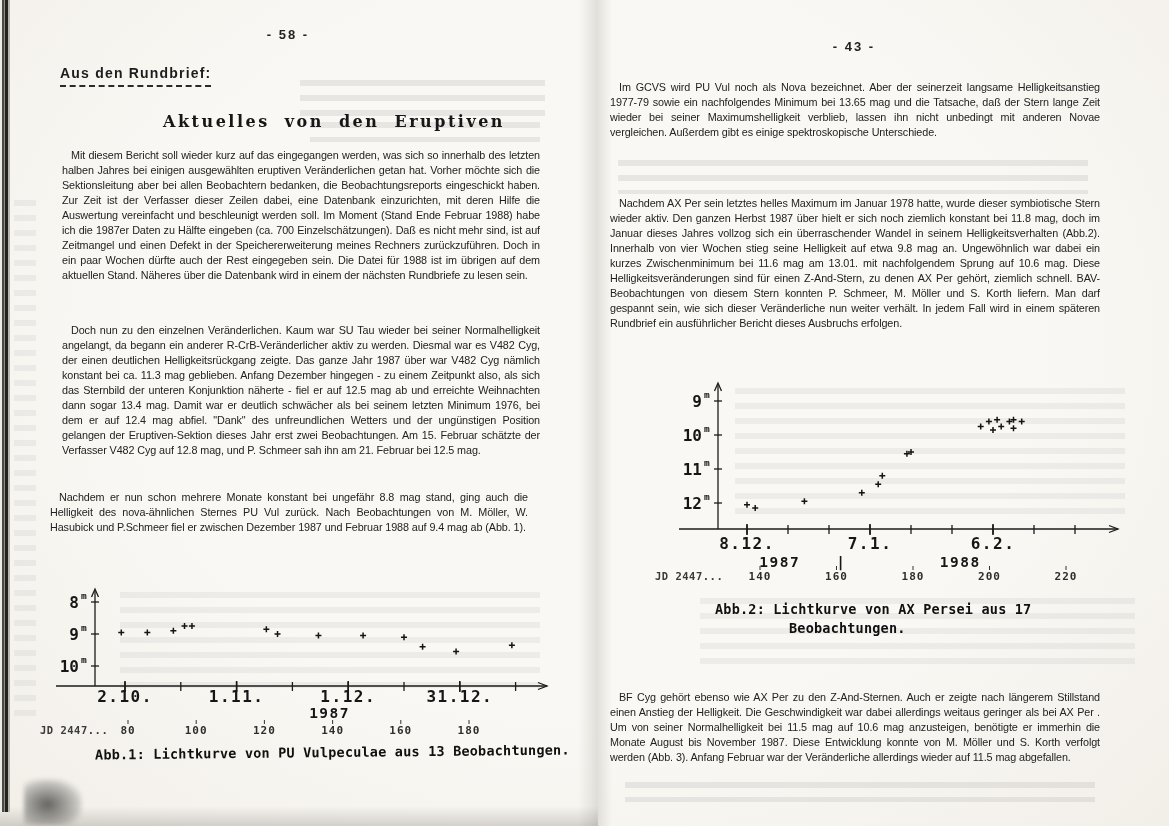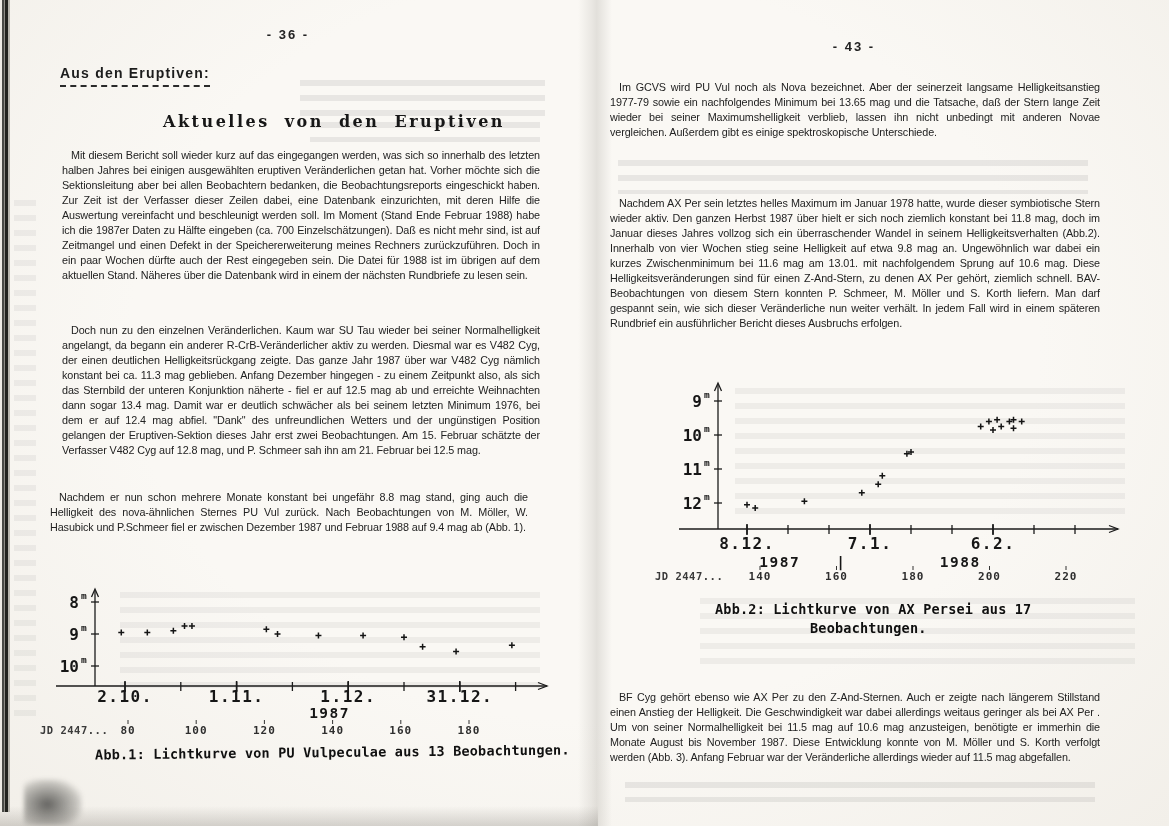--- a/index.html
+++ b/index.html
@@ -24,21 +24,21 @@
      font:700 13px/16px "Liberation Sans",sans-serif;letter-spacing:2px;color:#232323;}
   .sec-header{position:absolute;z-index:1;font:700 14px/18px "Liberation Sans",sans-serif;
      letter-spacing:1.2px;color:#1c1c1c;border-bottom:2px dashed #2a2a2a;padding-bottom:3px;}
   .title{position:absolute;z-index:1;text-align:right;color:#171717;
      font-family:"DejaVu Serif",serif;font-size:16px;font-weight:600;
      letter-spacing:2.5px;word-spacing:7px;}
   .para{position:absolute;z-index:1;text-align:justify;color:#222;
      font:10.8px/15px "Liberation Sans",sans-serif;letter-spacing:-0.1px;text-indent:9px;}
   .caption{position:absolute;z-index:1;color:#101010;
      font:700 13.5px/19px "DejaVu Sans Mono",monospace;letter-spacing:.2px;}
-  .caption .l2{margin-left:67px;padding-left:28px;}
+  .caption .l2{margin-left:46px;padding-left:28px;}
   
   svg{position:absolute;z-index:1;overflow:visible;}
   .cl-mag{font:700 16px "DejaVu Sans Mono",monospace;fill:#161616;}
   .cl-sup{font:700 9.5px "DejaVu Sans Mono",monospace;fill:#161616;}
   .cl-date{font:700 16px "DejaVu Sans Mono",monospace;letter-spacing:1.5px;fill:#161616;}
   .cl-year{font:700 14.5px "DejaVu Sans Mono",monospace;letter-spacing:1.5px;fill:#161616;}
   .cl-jdpre{font:700 10.5px "DejaVu Sans Mono",monospace;letter-spacing:.5px;fill:#3a3a3a;}
   .cl-jd{font:700 11px "DejaVu Sans Mono",monospace;letter-spacing:1px;fill:#2e2e2e;}
 </style>
 </head>
@@ -51,23 +51,23 @@
   <div class="bottom-strip"></div>
   <div class="ghost" style="left:300px;top:80px;width:245px;height:45px;"></div>
   <div class="ghost" style="left:310px;top:122px;width:230px;height:20px;"></div>
   <div class="ghost light" style="left:120px;top:592px;width:420px;height:102px;"></div>
   <div class="ghost light" style="left:14px;top:200px;width:22px;height:520px;"></div>
   <div class="ghost" style="left:618px;top:160px;width:470px;height:34px;"></div>
   <div class="ghost light" style="left:735px;top:388px;width:390px;height:132px;"></div>
   <div class="ghost light" style="left:700px;top:598px;width:435px;height:68px;"></div>
   <div class="ghost" style="left:625px;top:782px;width:470px;height:20px;"></div>
 
-  <div class="pgnum" style="left:246px;top:27px;">- 36 -</div>
-
-  <div class="sec-header" style="left:60px;top:64px;">Aus den Eruptiven:</div>
+  <div class="pgnum" style="left:246px;top:27px;">- 58 -</div>
+
+  <div class="sec-header" style="left:60px;top:64px;">Aus den Rundbrief:</div>
 
   <div class="title" style="left:130px;top:112px;width:375px;">Aktuelles von den Eruptiven</div>
 
   <div class="para" style="left:62px;top:148px;width:478px;">Mit diesem Bericht soll wieder kurz auf das eingegangen werden, was sich so innerhalb des letzten halben Jahres bei einigen ausgewählten eruptiven Veränderlichen getan hat. Vorher möchte sich die Sektionsleitung aber bei allen Beobachtern bedanken, die Beobachtungsreports eingeschickt haben. Zur Zeit ist der Verfasser dieser Zeilen dabei, eine Datenbank einzurichten, mit deren Hilfe die Auswertung vereinfacht und beschleunigt werden soll. Im Moment (Stand Ende Februar 1988) habe ich die 1987er Daten zu Hälfte eingeben (ca. 700 Einzelschätzungen). Daß es nicht mehr sind, ist auf Zeitmangel und einen Defekt in der Speichererweiterung meines Rechners zurückzuführen. Doch in ein paar Wochen dürfte auch der Rest eingegeben sein. Die Datei für 1988 ist im übrigen auf dem aktuellen Stand. Näheres über die Datenbank wird in einem der nächsten Rundbriefe zu lesen sein.</div>
 
   <div class="para" style="left:62px;top:323px;width:478px;">Doch nun zu den einzelnen Veränderlichen. Kaum war SU Tau wieder bei seiner Normalhelligkeit angelangt, da begann ein anderer R-CrB-Veränderlicher aktiv zu werden. Diesmal war es V482 Cyg, der einen deutlichen Helligkeitsrückgang zeigte. Das ganze Jahr 1987 über war V482 Cyg nämlich konstant bei ca. 11.3 mag geblieben. Anfang Dezember hingegen - zu einem Zeitpunkt also, als sich das Sternbild der unteren Konjunktion näherte - fiel er auf 12.5 mag ab und erreichte Weihnachten dann sogar 13.4 mag. Damit war er deutlich schwächer als bei seinem letzten Minimum 1976, bei dem er auf 12.4 mag abfiel. "Dank" des unfreundlichen Wetters und der ungünstigen Position gelangen der Eruptiven-Sektion dieses Jahr erst zwei Beobachtungen. Am 15. Februar schätzte der Verfasser V482 Cyg auf 12.8 mag, und P. Schmeer sah ihn am 21. Februar bei 12.5 mag.</div>
 
   <div class="para" style="left:50px;top:490px;width:478px;">Nachdem er nun schon mehrere Monate konstant bei ungefähr 8.8 mag stand, ging auch die Helligkeit des nova-ähnlichen Sternes PU Vul zurück. Nach Beobachtungen von M. Möller, W. Hasubick und P.Schmeer fiel er zwischen Dezember 1987 und Februar 1988 auf 9.4 mag ab (Abb. 1).</div>
 
   <svg id="chart1" style="left:40px;top:584px;" width="520" height="162" viewBox="0 0 520 162">

